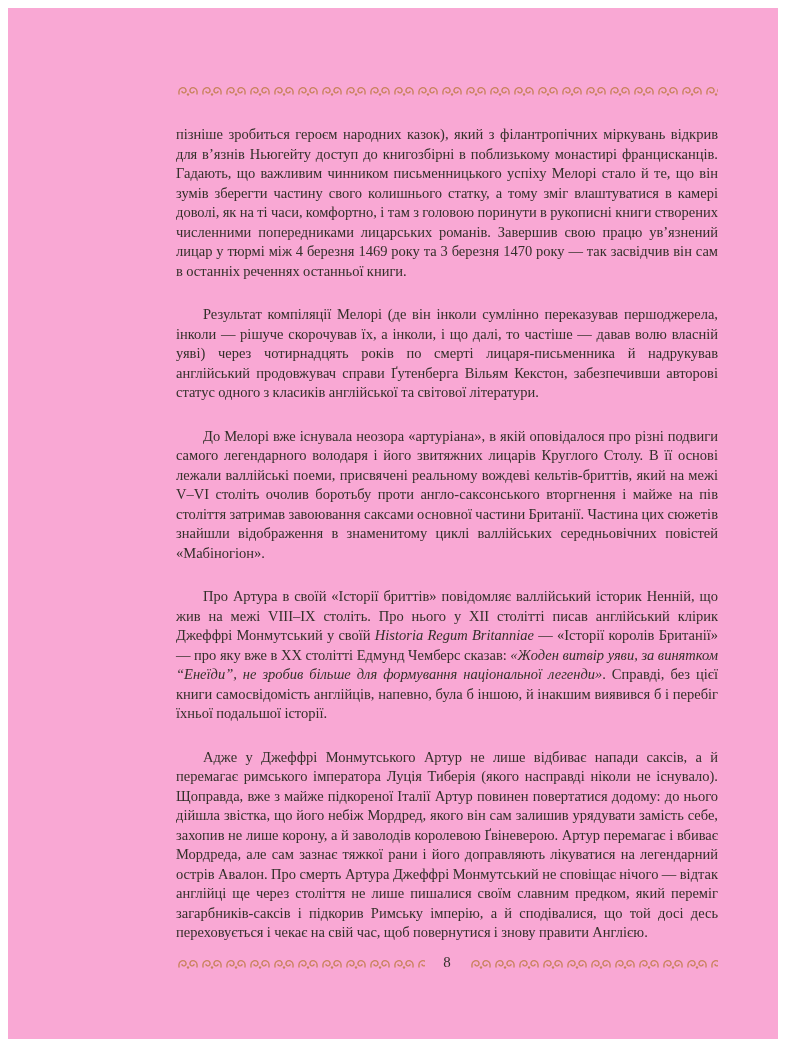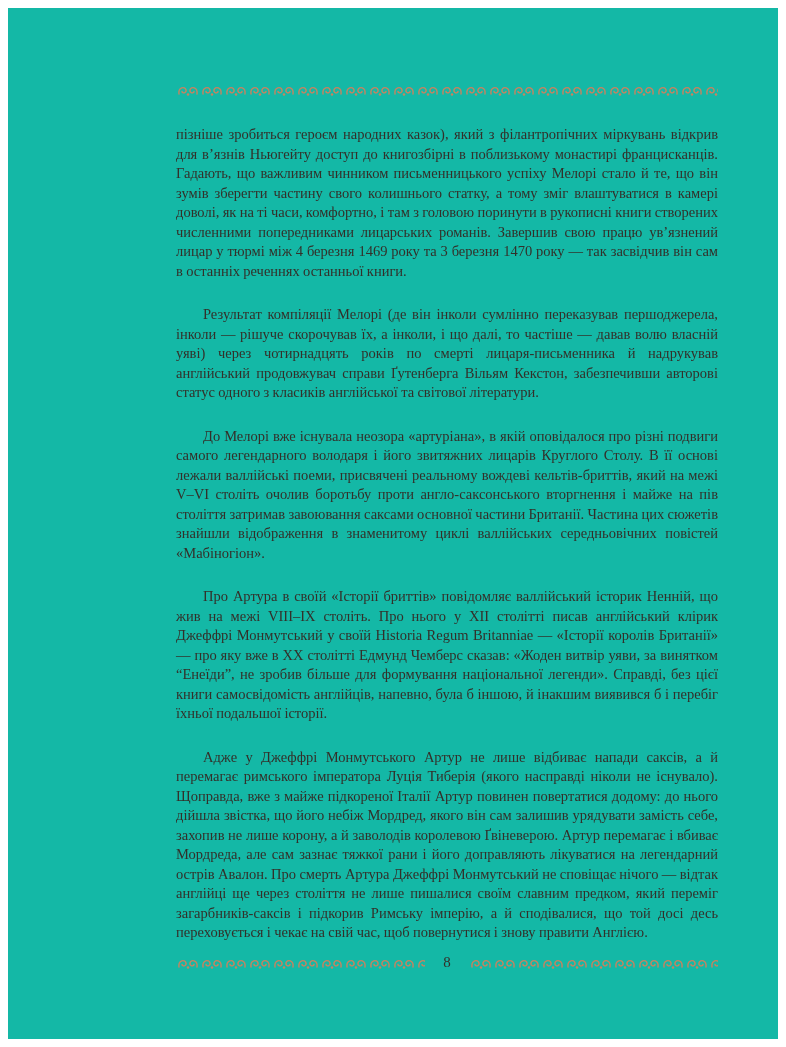--- a/index.html
+++ b/index.html
@@ -13,21 +13,21 @@
     position: relative;
     font-family: "Liberation Serif", "DejaVu Serif", serif;
     overflow: hidden;
   }
   .page {
     position: absolute;
     left: 8px;
     top: 8px;
     width: 770px;
     height: 1031px;
-    background: #14b8a6;
+    background: #f9a8d4;
     box-sizing: border-box;
     display: flex;
     flex-direction: column;
     padding: 76px 60px 68px 168px;
   }
   .orn-band {
     height: 13px;
     flex: none;
   }
   .orn-band svg { display: block; }
@@ -35,21 +35,21 @@
     margin-top: 28px;
     text-align: justify;
     font-size: 14.5px;
     line-height: 19.5px;
     color: #33302a;
     hyphens: auto;
     word-spacing: -0.3px;
   }
   .text-block p { margin: 0; }
   .text-block p.indent { text-indent: 27px; margin-top: 24px; }
-  .italic { }
+  .italic { font-style: italic; }
   .footer {
     margin-top: auto;
     display: flex;
     align-items: center;
     gap: 18px;
   }
   .footer .seg {
     flex: 1;
     height: 13px;
   }

